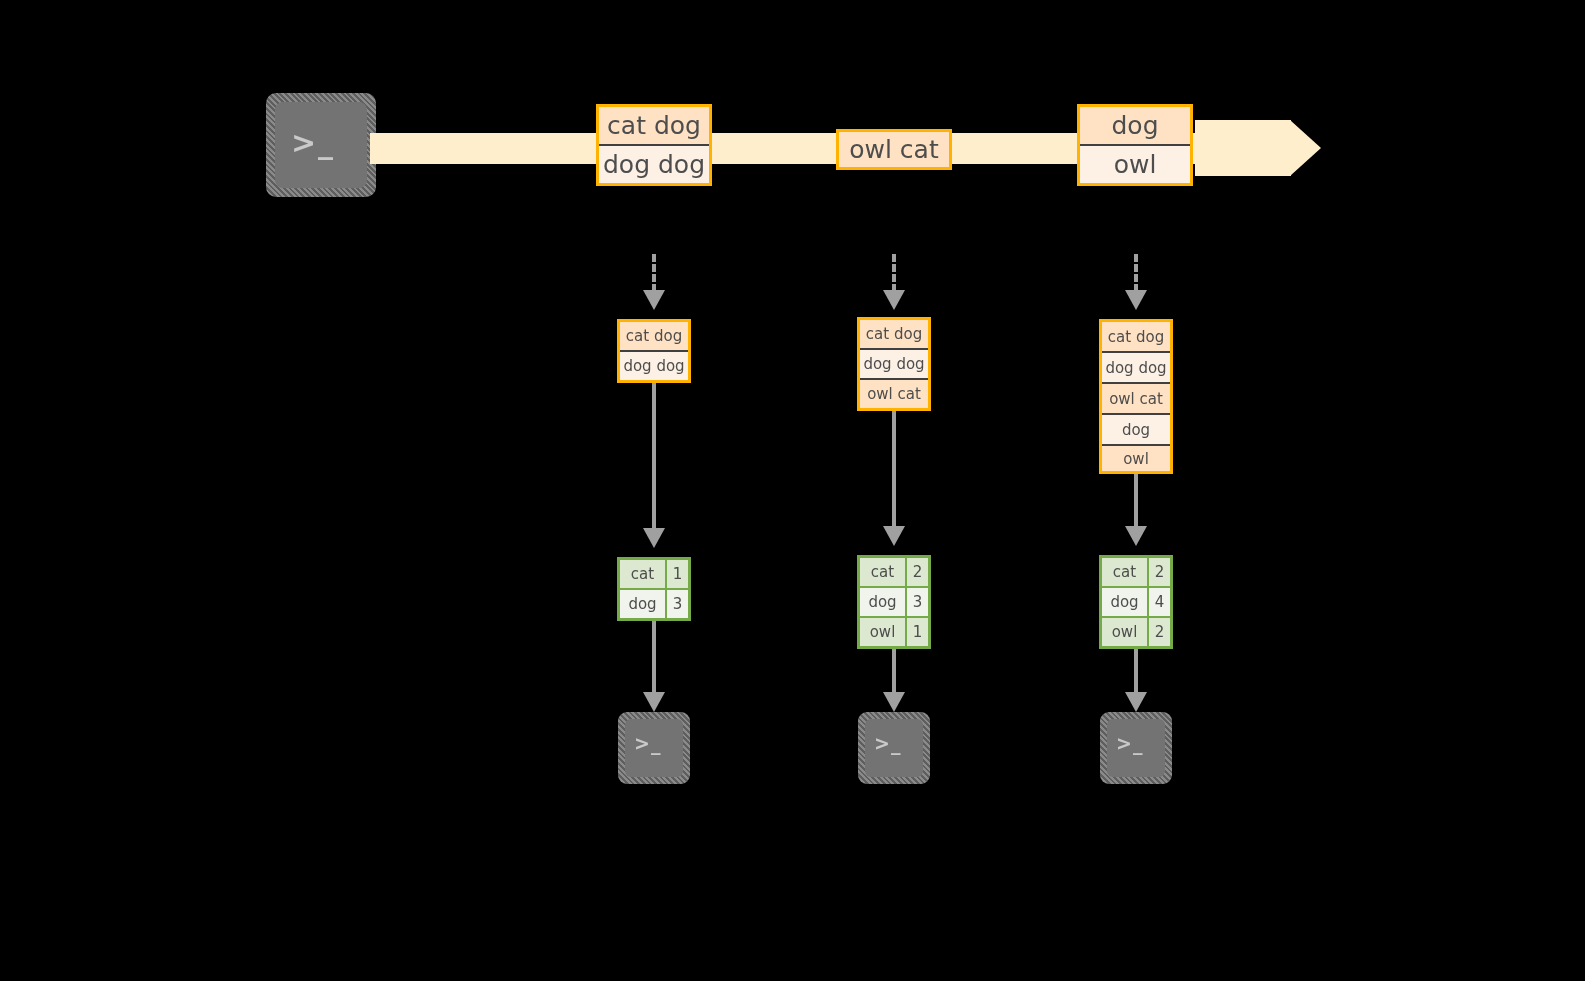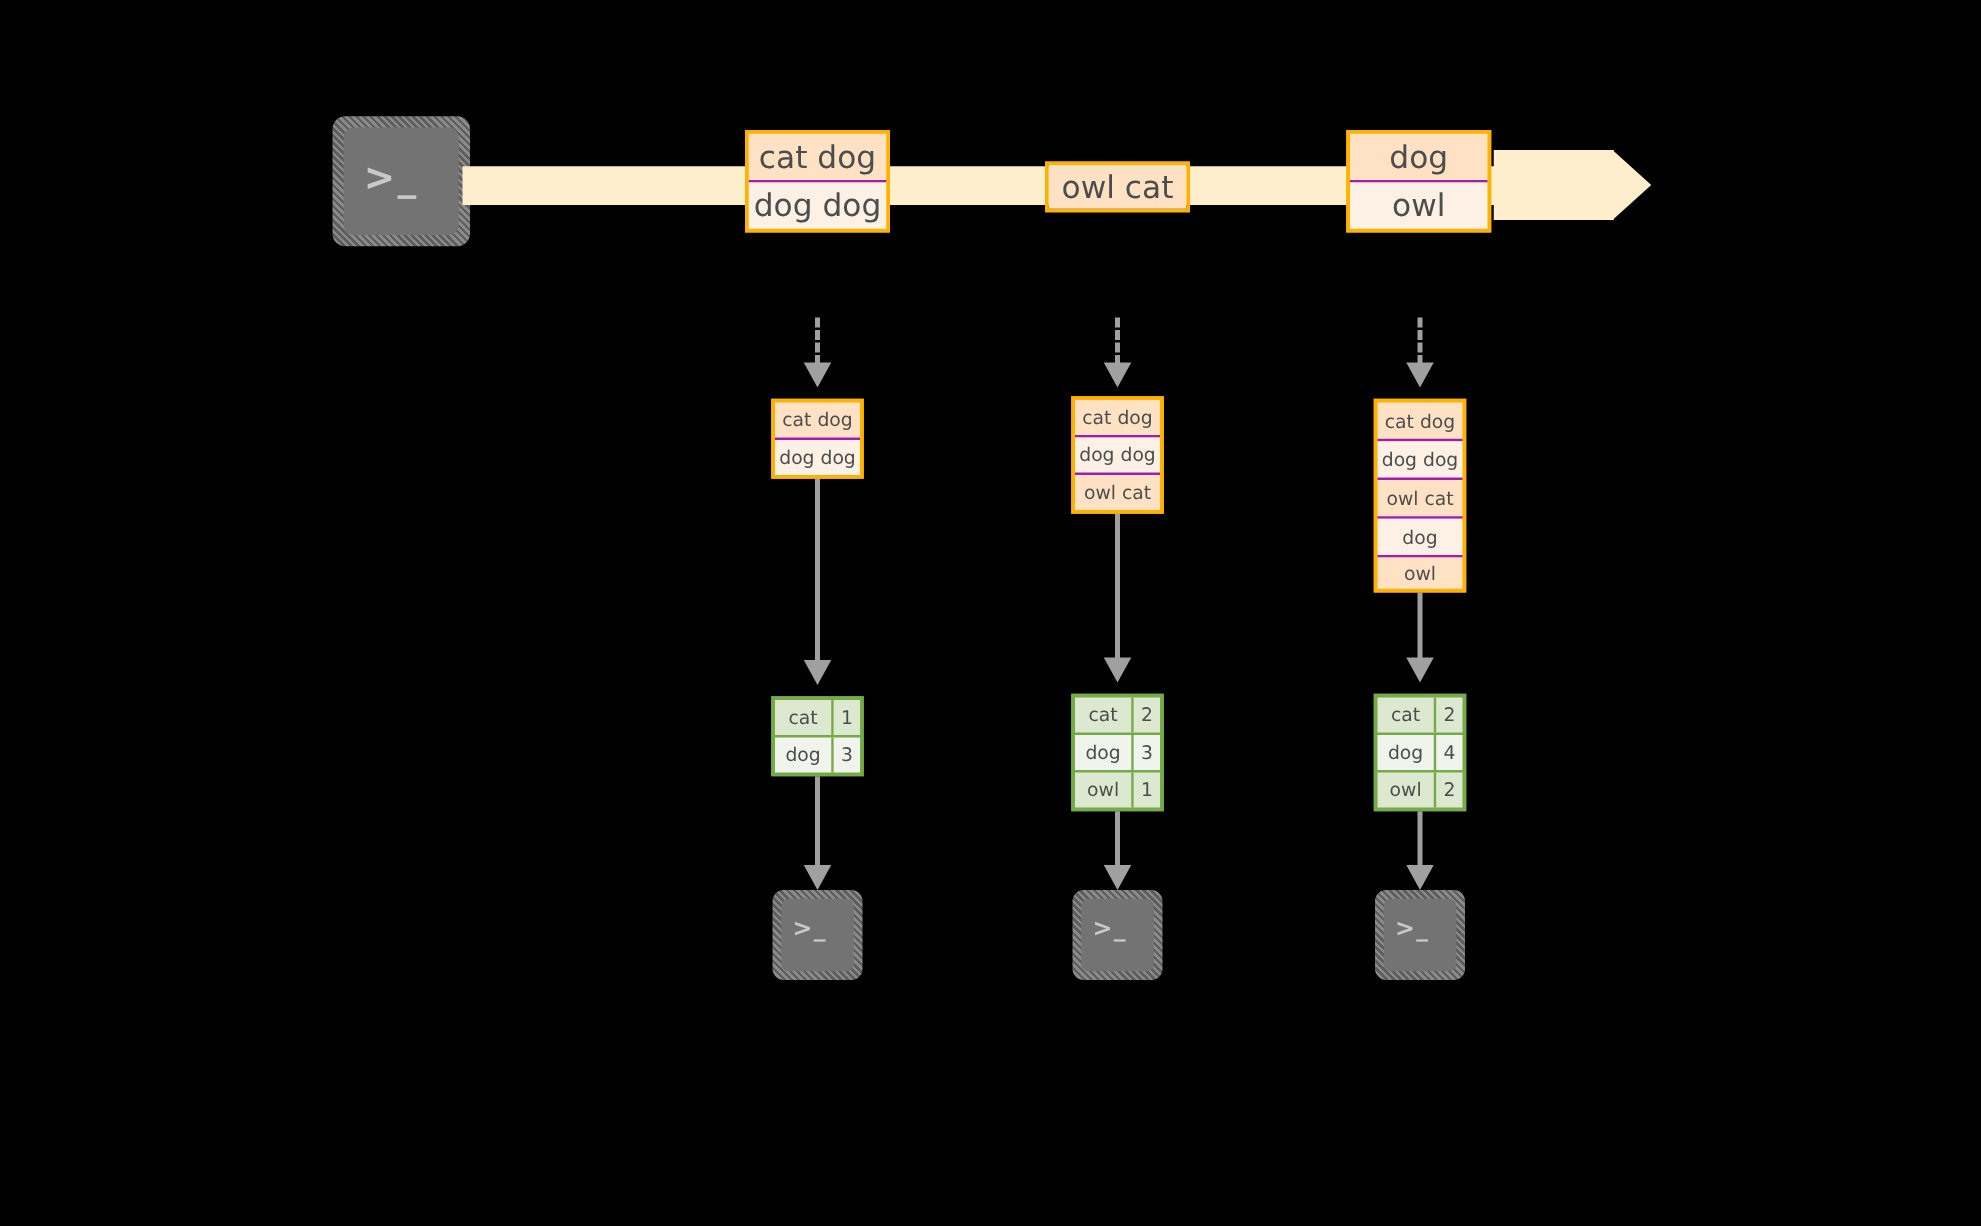--- a/index.html
+++ b/index.html
@@ -68,21 +68,21 @@
     background: #ffb200;
     z-index: 6;
   }
   .otable .row {
     box-sizing: border-box;
     display: flex;
     align-items: center;
     justify-content: center;
     color: #4d4d4d;
     white-space: nowrap;
-    border-bottom: 2px solid #a21caf;
+    border-bottom: 2px solid #404040;
   }
   .otable .row:last-child { border-bottom: none; }
   .otable .row.a { background: #ffe2c4; }
   .otable .row.b { background: #fdf1e6; }
 
   
   .gtable {
     position: absolute;
     box-sizing: border-box;
     border: 3px solid #74ab48;

